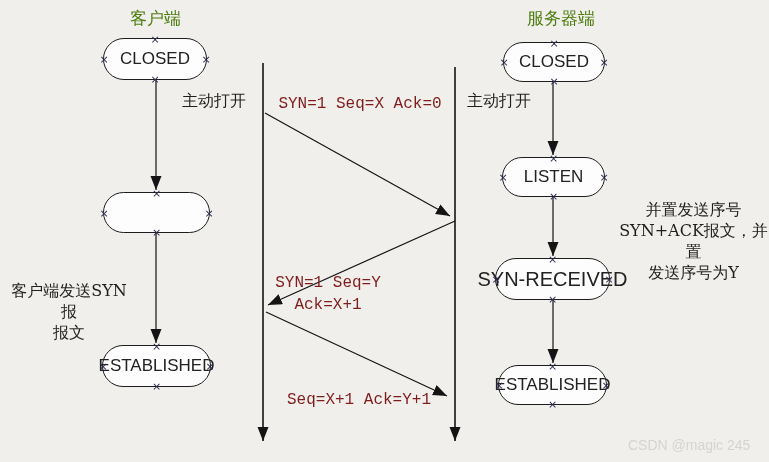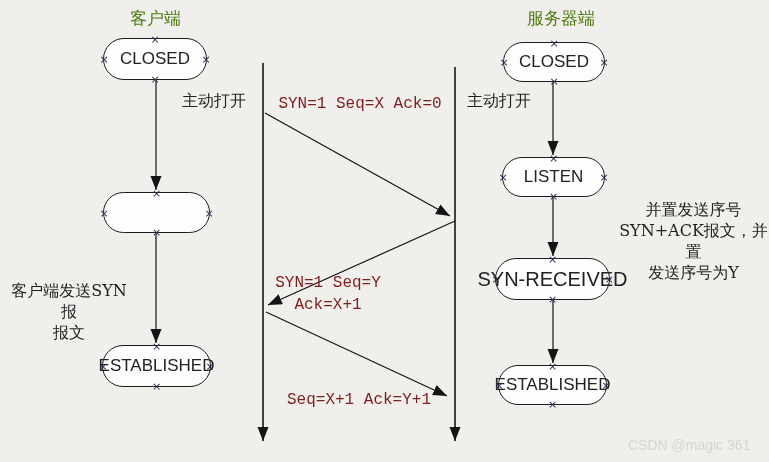--- a/index.html
+++ b/index.html
@@ -171,15 +171,15 @@
   <div class="txt cjk" style="left:461px; top:90px; width:76px;">主动打开</div>
   <div class="txt cjk" style="left:618px; top:199px; width:151px;">并置发送序号
 SYN+ACK报文，并置
 发送序号为Y</div>
 
   <div class="txt mono-msg" style="left:278px; top:93px; width:164px;">SYN=1 Seq=X Ack=0</div>
   <div class="txt mono-msg" style="left:272px; top:228px; width:112px;margin-top:44px;">SYN=1 Seq=Y
 Ack=X+1</div>
   <div class="txt mono-msg" style="left:286px; top:389px; width:146px;font-family:Liberation Mono, monospace;">Seq=X+1 Ack=Y+1</div>
 
-  <div id="watermark">CSDN @magic 361</div>
+  <div id="watermark">CSDN @magic 245</div>
 
 </div>
 
 </body></html>

